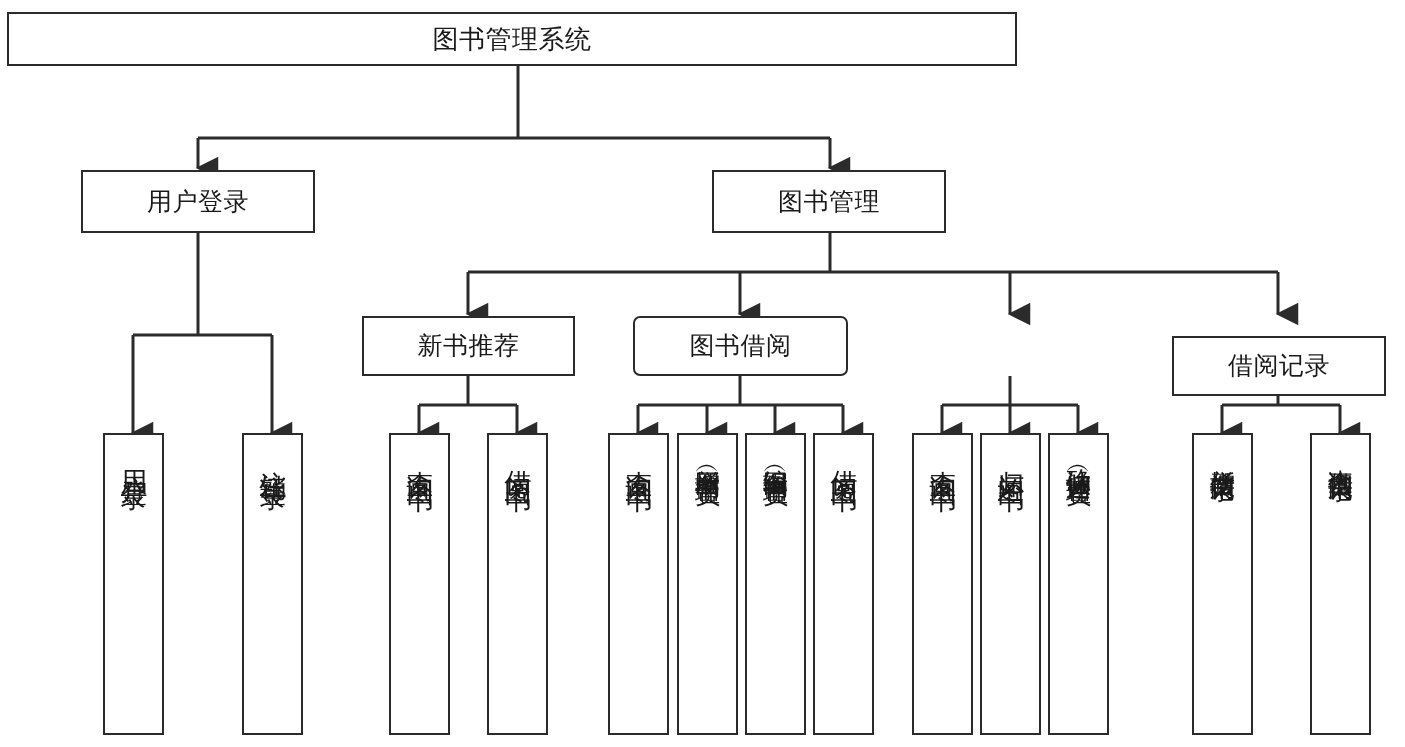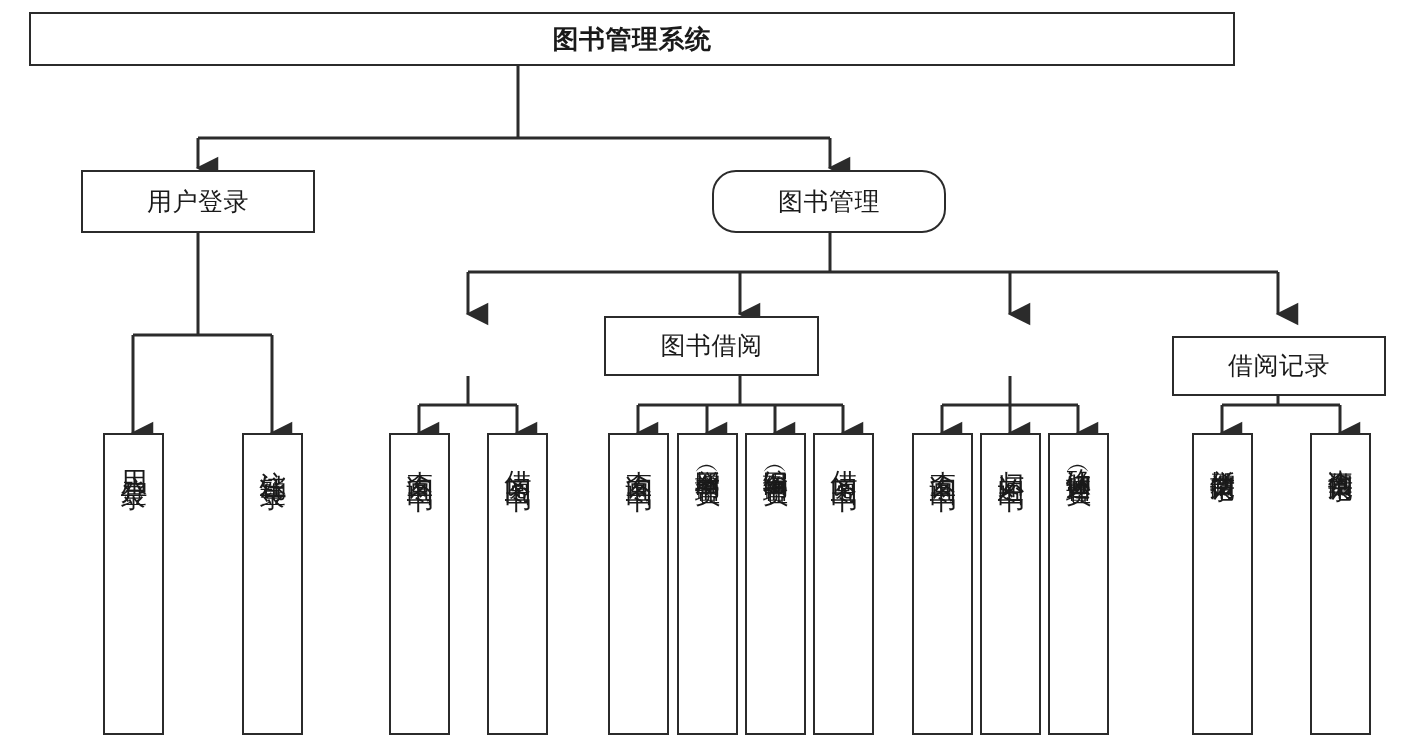--- a/index.html
+++ b/index.html
@@ -121,32 +121,35 @@
       <path d="M 1010 405 L 1010 433" marker-end="url(#arw)"></path>
       <path d="M 1078 405 L 1078 433" marker-end="url(#arw)"></path>
 
       <path d="M 1278 376 L 1278 405"></path>
       <path d="M 1222 405 L 1340 405"></path>
       <path d="M 1222 405 L 1222 433" marker-end="url(#arw)"></path>
       <path d="M 1340 405 L 1340 433" marker-end="url(#arw)"></path>
     </g>
   </svg>
 
-  <div class="node horiz root" style="left:29px;top:12px;width:1206px;height:54px;font-weight:bold;">
+  <div class="node horiz root" style="left:7px;top:12px;width:1010px;height:54px;">
     <span class="label">图书管理系统</span>
   </div>
 
   <div class="node horiz" style="left:81px;top:170px;width:234px;height:63px;">
     <span class="label">用户登录</span>
   </div>
-  <div class="node horiz" style="left:712px;top:170px;width:234px;height:63px;border-radius:24px;">
+  <div class="node horiz" style="left:712px;top:170px;width:234px;height:63px;">
     <span class="label">图书管理</span>
   </div>
 
-  <div class="node horiz" style="left:604px;top:316px;width:215px;height:60px;">
+  <div class="node horiz" style="left:362px;top:316px;width:213px;height:60px;">
+    <span class="label">新书推荐</span>
+  </div>
+  <div class="node horiz" style="left:633px;top:316px;width:215px;height:60px;border-radius:7px;">
     <span class="label">图书借阅</span>
   </div>
   <div class="node horiz" style="left:1172px;top:336px;width:214px;height:60px;">
     <span class="label">借阅记录</span>
   </div>
 
   <div class="node vert" style="left:103px;top:433px;width:61px;height:302px;">
     <span class="label">用户登录</span>
   </div>
   <div class="node vert" style="left:242px;top:433px;width:61px;height:302px;">

